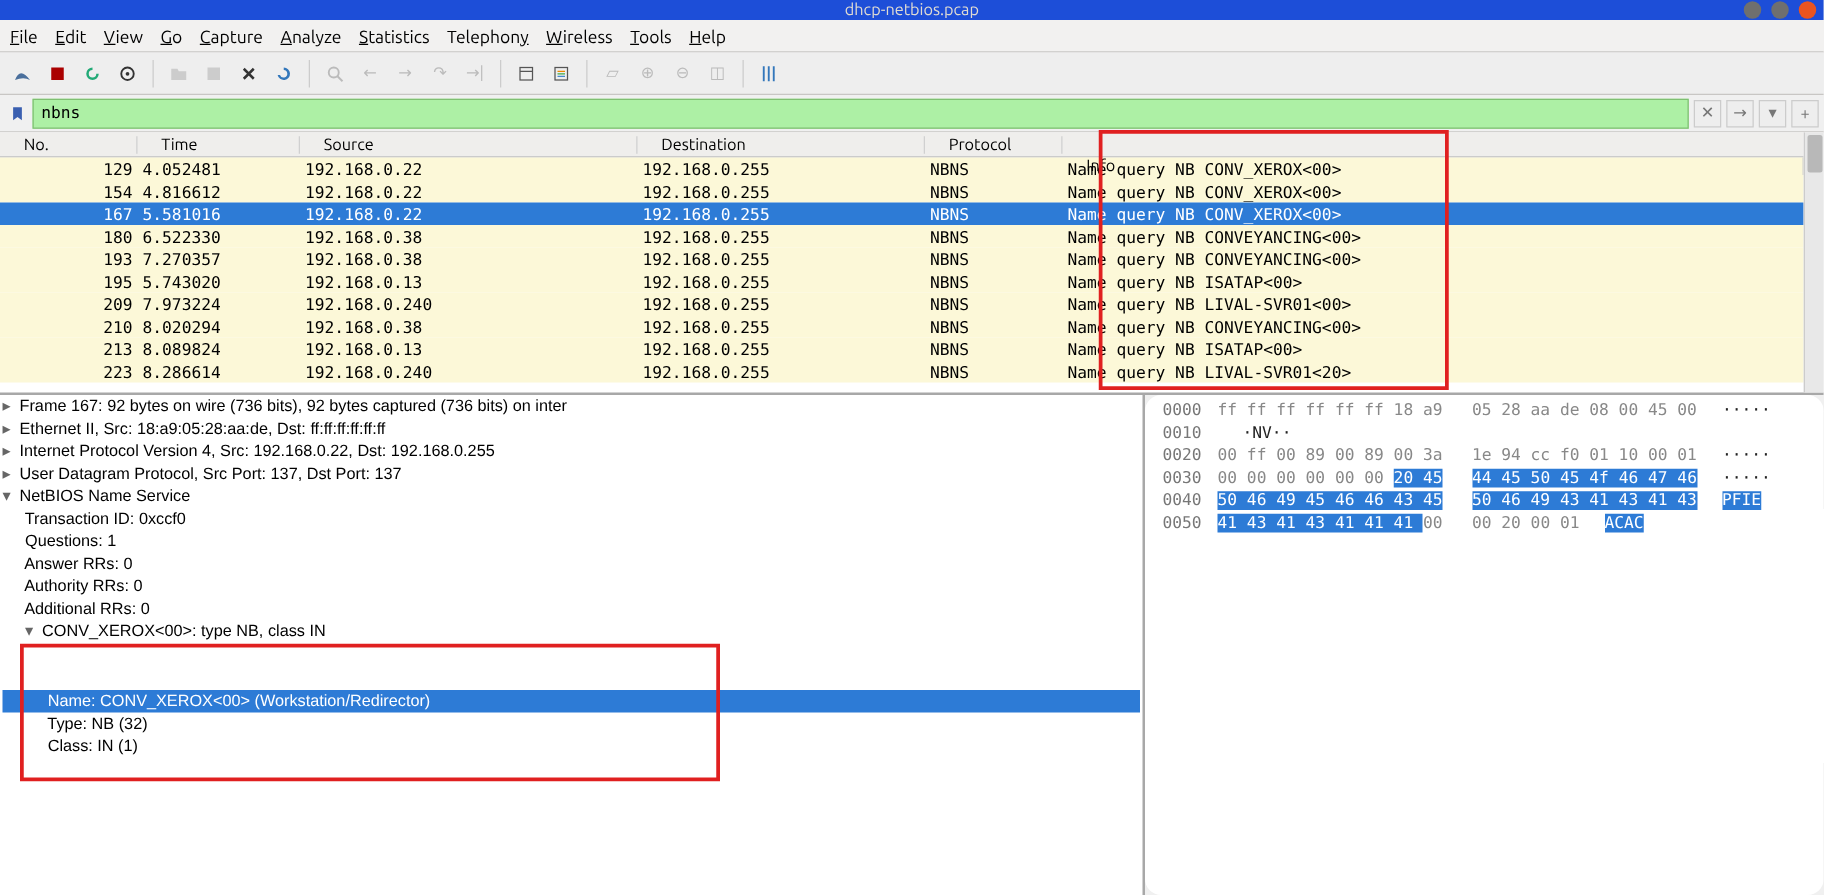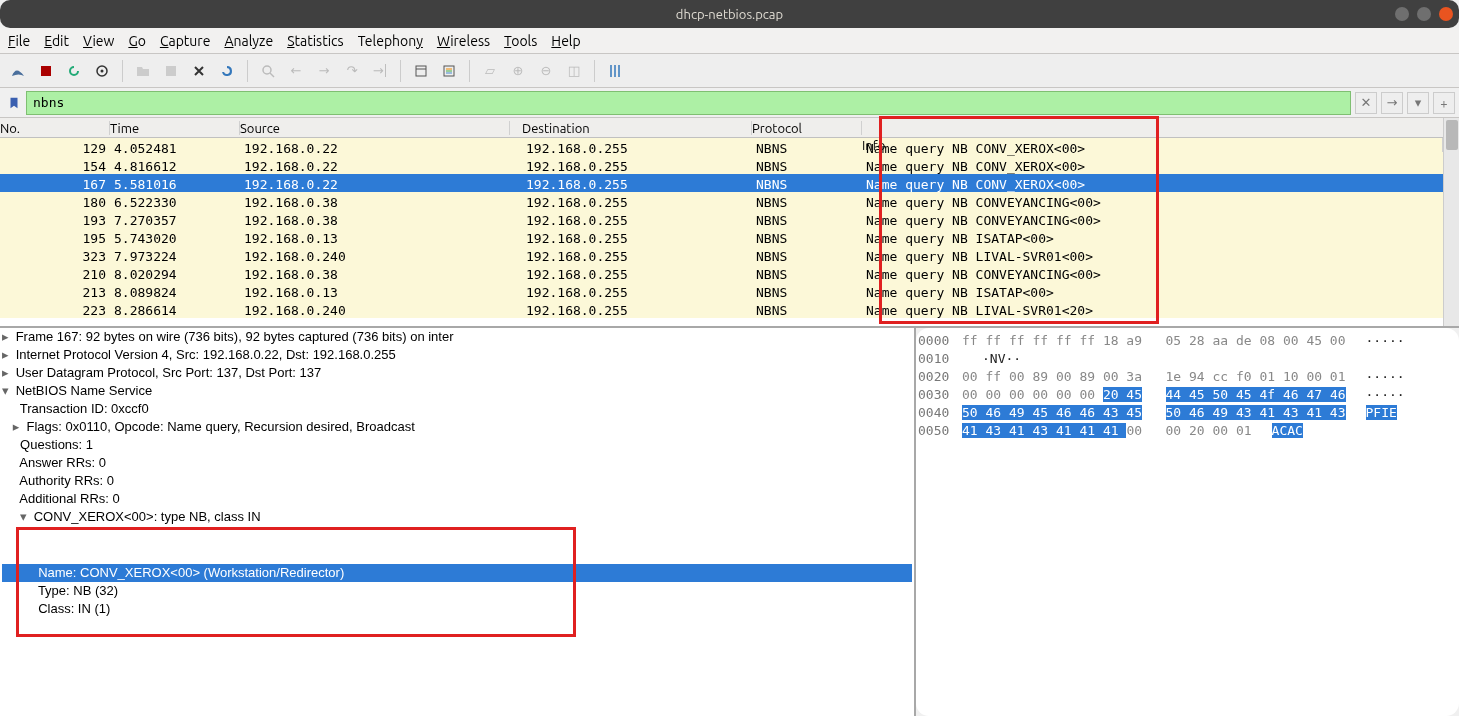--- a/index.html
+++ b/index.html
@@ -1,58 +1,58 @@
 <!DOCTYPE html>
 <html><head>
 <meta charset="utf-8">
 <style>
 * { margin: 0; padding: 0; box-sizing: border-box; }
 body { font-family: "Ubuntu", "DejaVu Sans", sans-serif; font-size: 13px; background: #f0f0f0; width: 1459px; height: 716px; overflow: hidden; display: flex; flex-direction: column; }
-.titlebar { background: #404040; color: #dfdbd2; height: 28px; display: flex; align-items: center; justify-content: center; position: relative; font-size: 13px; border-radius: 10px; }
+.titlebar { background: #1d4ed8; color: #dfdbd2; height: 16px; display: flex; align-items: center; justify-content: center; position: relative; font-size: 13px; }
 .titlebar-buttons { position: absolute; right: 6px; display: flex; gap: 8px; }
 .tb-btn { width: 14px; height: 14px; border-radius: 50%; display:inline-block; }
 .tb-min { background: #6f6f6f; }
 .tb-max { background: #6f6f6f; }
 .tb-close { background: #e95420; }
 .menubar { background: #f2f1f0; height: 26px; display: flex; align-items: center; padding: 0 8px; gap: 14px; border-bottom: 1px solid #c8c6c4; font-size: 14px; }
 .menubar span { cursor: default; }
 .menubar .ul { text-decoration: underline; }
 .toolbar { background: #eeeeee; height: 34px; display: flex; align-items: center; padding: 0 6px; gap: 4px; border-bottom: 1px solid #c8c6c4; }
 .tbtn { width: 24px; height: 24px; display:flex; align-items:center; justify-content:center; color:#555; }
 .tbtn.disabled { color:#bbb; }
 .tbtn svg { width:16px; height:16px; }
 .sep { width:1px; height:22px; background:#ccc; margin:0 4px; }
 .filterbar { background:#f0f0f0; height:30px; display:flex; align-items:center; padding:0 4px; gap:2px; border-bottom:1px solid #c8c6c4; }
 .bookmark-icon { width:20px; height:22px; display:flex; align-items:center; justify-content:center; color:#3a5fb0; }
 .filter-input { flex:1; height:24px; background:#adf0a5; border:1px solid #7fbf72; padding:0 6px; font-family:"DejaVu Sans Mono",monospace; font-size:13px; outline:none; }
 .filter-clear,.filter-apply,.filter-add,.filter-expr { width:22px; height:22px; display:flex; align-items:center; justify-content:center; color:#777; border:1px solid #ccc; background:#eee; margin-left:2px; font-size:13px; }
 .packet-list { height: 210px; display:flex; border-bottom:2px solid #a8a8a8; background:#fff; position:relative; }
 .pl-table { flex:1; overflow:hidden; font-family:"DejaVu Sans Mono","Courier New",monospace; font-size:13px; }
 .pl-header { display:flex; background:#efeeec; border-bottom:1px solid #c0c0c0; height:20px; align-items:center; font-family:"Ubuntu",sans-serif; font-weight:normal; }
-.pl-header div { padding:0 0; border-right:1px solid #d0d0d0; white-space:nowrap; overflow:hidden; }
+.pl-header div { padding:0 19px; border-right:1px solid #d0d0d0; white-space:nowrap; overflow:hidden; }
 .col-no { width:110px; text-align:left; padding-left:6px; }
 .col-time { width:130px; }
 .col-source { width:270px; }
-.col-dest { width:230px;margin-left:12px; }
+.col-dest { width:230px; }
 .col-proto { width:110px; }
 .col-info { flex:1;margin-top:34px; }
 .pl-body { }
 .pl-row { display:flex; height:18px; align-items:flex-end; background:#fcf8d8; }
 .pl-row.selected { background:#2d7bd6; color:#fff; }
 .pl-row div { padding:0 4px; white-space:nowrap; overflow:hidden; }
 .pl-row .col-no { text-align:right; padding-right:4px; }
 .scroll-y { width:16px; background:#e8e8e8; border-left:1px solid #ccc; position:relative; }
 .scroll-thumb { position:absolute; left:2px; width:12px; background:#b8b8b8; border-radius:2px; }
 .highlight-box { position:absolute; border:3px solid #e02020; pointer-events:none; z-index:10; }
 .bottom-panes { flex:1; display:flex; overflow:hidden; }
 .details-pane { width:916px; overflow:auto; font-family:Liberation Sans, sans-serif; font-size:13px; padding:0 2px; background:#fff; border-right:2px solid #a8a8a8; position:relative; }
 .tree-line { white-space:pre; height:18px; line-height:18px; }
 .tree-line.selected { background:#2d7bd6; color:#fff;margin-top:38px; }
 .collapse { display:inline-block; width:10px; color:#666; }
-.bytes-pane { flex:1; overflow:hidden; font-family:"DejaVu Sans Mono","Courier New",monospace; font-size:13px; padding:4px 2px; background:#fff;border-radius:13px; }
+.bytes-pane { flex:1; overflow:hidden; font-family:"DejaVu Sans Mono","Courier New",monospace; font-size:13px; padding:4px 14px; background:#fff;border-radius:13px; }
 .bytes-row { display:flex; height:18px; line-height:18px; white-space:pre; }
 .bytes-offset { color:#777; width:44px; }
 .bytes-hex { flex:0 0 auto; }
 .bytes-ascii { padding-left:20px; color:#222; }
 .hex-hl { background:#2d7bd6; color:#fff; }
 .hex-dim { color:#888; }
 </style>
 </head>
 <body>
 
@@ -229,21 +229,21 @@
         </div>
         <div class="pl-row">
           <div class="col-no">195</div>
           <div class="col-time">5.743020</div>
           <div class="col-source">192.168.0.13</div>
           <div class="col-dest">192.168.0.255</div>
           <div class="col-proto">NBNS</div>
           <div class="col-info">Name query NB ISATAP&lt;00&gt;</div>
         </div>
         <div class="pl-row">
-          <div class="col-no">323</div>
+          <div class="col-no">209</div>
           <div class="col-time">7.973224</div>
           <div class="col-source">192.168.0.240</div>
           <div class="col-dest">192.168.0.255</div>
           <div class="col-proto">NBNS</div>
           <div class="col-info">Name query NB LIVAL-SVR01&lt;00&gt;</div>
         </div>
         <div class="pl-row">
           <div class="col-no">210</div>
           <div class="col-time">8.020294</div>
           <div class="col-source">192.168.0.38</div>
@@ -271,25 +271,25 @@
   </div>
   <div class="scroll-y">
       <div class="scroll-thumb" style="top:2px;height:30px;"></div>
     </div>
   <div class="highlight-box" style="top:-2px;right:300px;width:280px;height:208px;"></div>
 </div>
 
 <div class="bottom-panes">
   <div class="details-pane">
     <div class="tree-line"><span class="collapse">▸</span> <span>Frame 167: 92 bytes on wire (736 bits), 92 bytes captured (736 bits) on inter</span></div>
+    <div class="tree-line"><span class="collapse">▸</span> <span>Ethernet II, Src: 18:a9:05:28:aa:de, Dst: ff:ff:ff:ff:ff:ff</span></div>
     <div class="tree-line"><span class="collapse">▸</span> <span>Internet Protocol Version 4, Src: 192.168.0.22, Dst: 192.168.0.255</span></div>
     <div class="tree-line"><span class="collapse">▸</span> <span>User Datagram Protocol, Src Port: 137, Dst Port: 137</span></div>
     <div class="tree-line"><span class="collapse">▾</span> <span>NetBIOS Name Service</span></div>
     <div class="tree-line">     <span>Transaction ID: 0xccf0</span></div>
-    <div class="tree-line">   <span class="collapse">▸</span> <span>Flags: 0x0110, Opcode: Name query, Recursion desired, Broadcast</span></div>
     <div class="tree-line">     <span>Questions: 1</span></div>
     <div class="tree-line">     <span>Answer RRs: 0</span></div>
     <div class="tree-line">     <span>Authority RRs: 0</span></div>
     <div class="tree-line">     <span>Additional RRs: 0</span></div>
     <div class="tree-line">     <span class="collapse">▾</span> <span>CONV_XEROX&lt;00&gt;: type NB, class IN</span></div>
     <div class="tree-line selected">          <span>Name: CONV_XEROX&lt;00&gt; (Workstation/Redirector)</span></div>
     <div class="tree-line">          <span>Type: NB (32)</span></div>
     <div class="tree-line">          <span>Class: IN (1)</span></div>
     <div class="highlight-box" style="top:199px;left:16px;width:560px;height:110px;"></div>
   </div>

